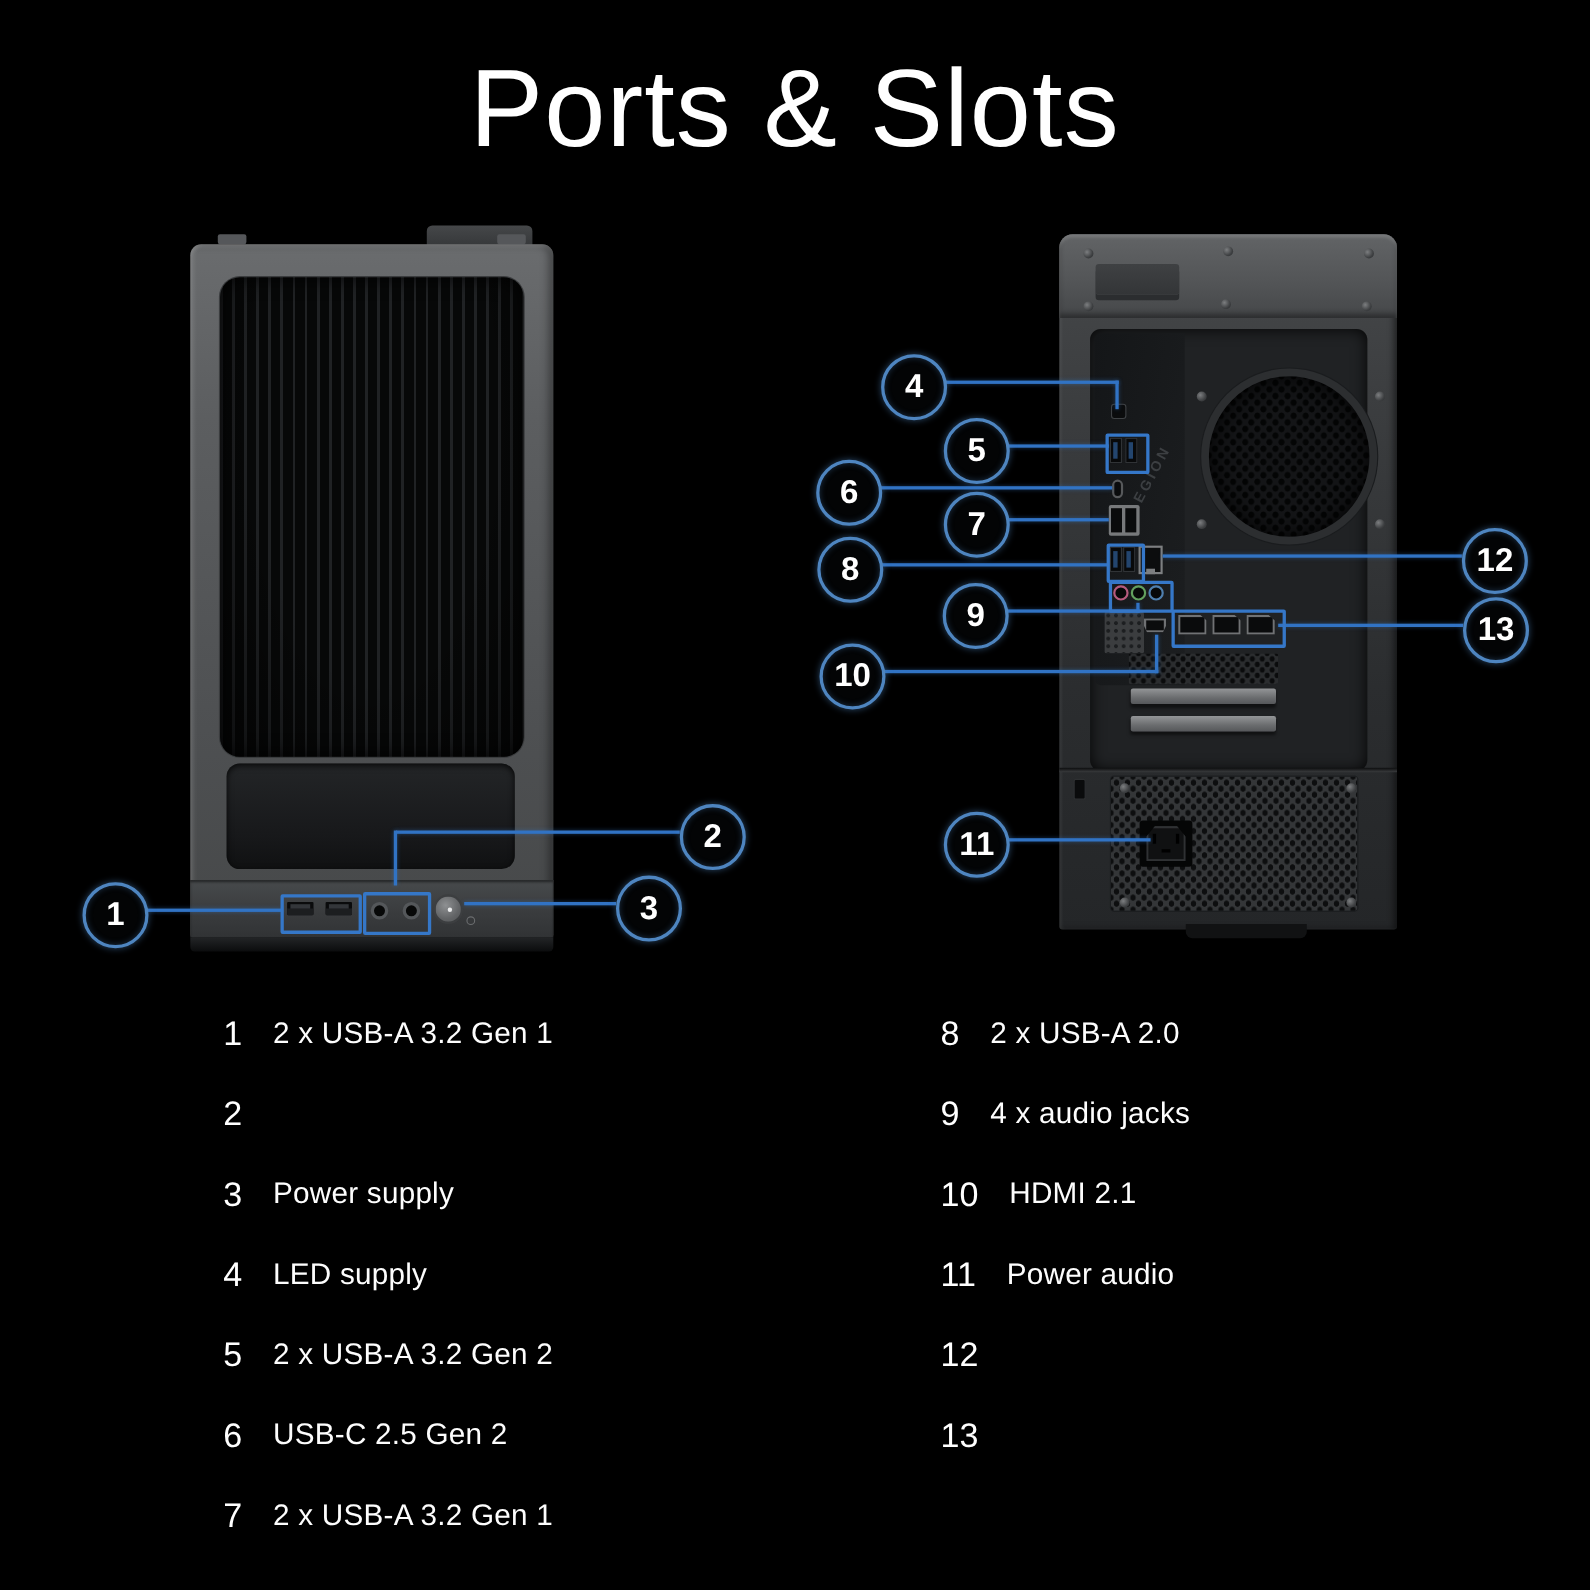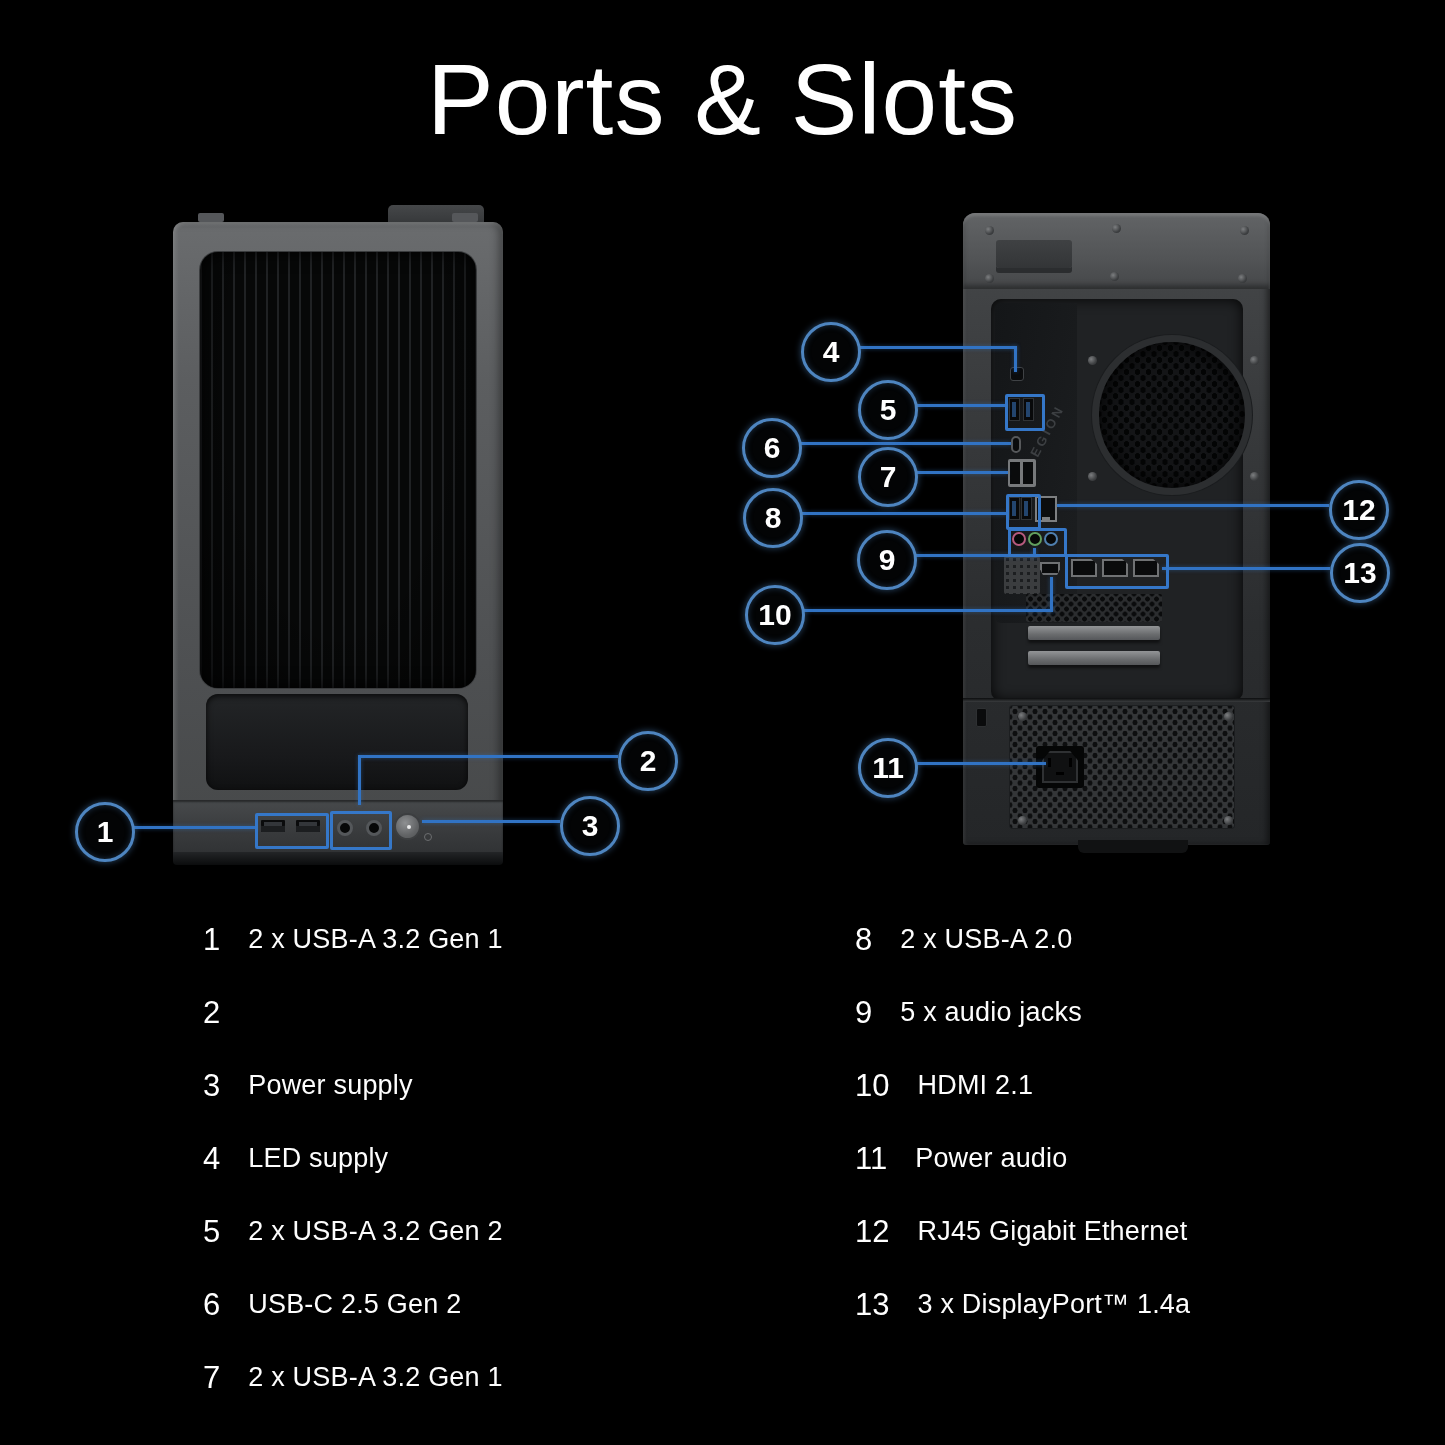--- a/index.html
+++ b/index.html
@@ -307,33 +307,31 @@
         <span class="llbl">2 x USB-A 3.2 Gen 1</span>
       </div>
   </div>
   <div class="legend-col right">
     <div class="legend-row">
         <span class="lnum">8</span>
         <span class="llbl">2 x USB-A 2.0</span>
       </div>
     <div class="legend-row">
         <span class="lnum">9</span>
-        <span class="llbl">5 x audio jacks</span>
+        <span class="llbl">4 x audio jacks</span>
       </div>
     <div class="legend-row">
         <span class="lnum">10</span>
         <span class="llbl">HDMI 2.1</span>
       </div>
     <div class="legend-row">
         <span class="lnum">11</span>
         <span class="llbl">Power audio</span>
       </div>
     <div class="legend-row">
         <span class="lnum">12</span>
-        <span class="llbl">RJ45 Gigabit Ethernet</span>
       </div>
     <div class="legend-row">
         <span class="lnum">13</span>
-        <span class="llbl">3 x DisplayPort™ 1.4a</span>
       </div>
   </div>
 
 </div>
 
 </body></html>

